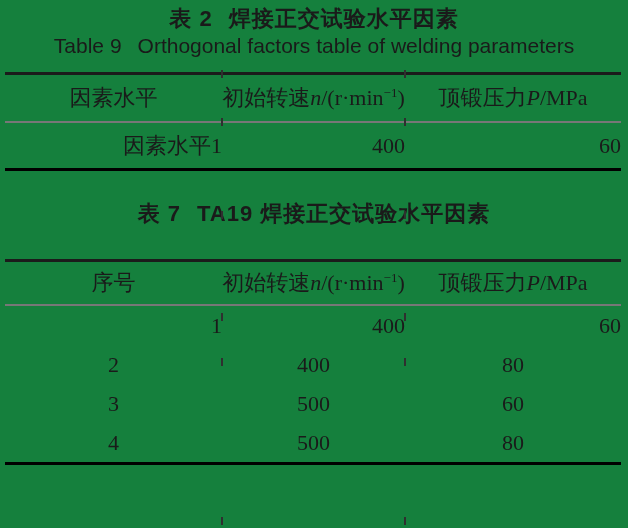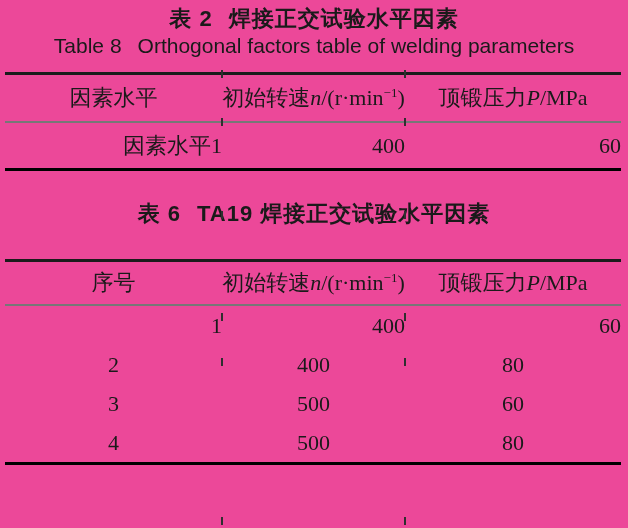--- a/index.html
+++ b/index.html
@@ -1,20 +1,20 @@
 <!DOCTYPE html>
 <html><head>
 <meta charset="utf-8">
 <style>
   html, body { margin: 0; padding: 0; }
   .page {
     position: relative;
     width: 628px;
     height: 528px;
-    background: #ec4899;
+    background: #15803d;
     color: #1a1a1a;
     overflow: hidden;
   }
   .cap-zh {
     font-family: "Liberation Sans", "DejaVu Sans", sans-serif;
     font-weight: bold;
     font-size: 22px;
     line-height: 26px;
     text-align: center;
     letter-spacing: 1px;
@@ -70,21 +70,21 @@
 </style>
 </head>
 <body>
 
 <div class="page">
 
   <div class="cap-zh" id="t2-cap-zh">
     <span class="cap-label">表 2</span><span>焊接正交试验水平因素</span>
   </div>
   <div class="cap-en" id="t2-cap-en">
-    <span class="cap-label">Table 8</span><span>Orthogonal factors table of welding parameters</span>
+    <span class="cap-label">Table 9</span><span>Orthogonal factors table of welding parameters</span>
   </div>
 
   <table class="paper-table t2">
     <colgroup>
         <col style="width:217px">
         <col style="width:183px">
         <col style="width:216px">
       </colgroup>
     <thead>
       <tr>
@@ -96,21 +96,21 @@
     <tbody>
       <tr>
         <td>因素水平1</td>
         <td>400</td>
         <td>60</td>
       </tr>
     </tbody>
   </table>
 
   <div class="cap-zh" id="t3-cap-zh">
-    <span class="cap-label">表 6</span><span>TA19 焊接正交试验水平因素</span>
+    <span class="cap-label">表 7</span><span>TA19 焊接正交试验水平因素</span>
   </div>
 
   <table class="paper-table t3">
     <colgroup>
         <col style="width:217px">
         <col style="width:183px">
         <col style="width:216px">
       </colgroup>
     <thead>
       <tr>

